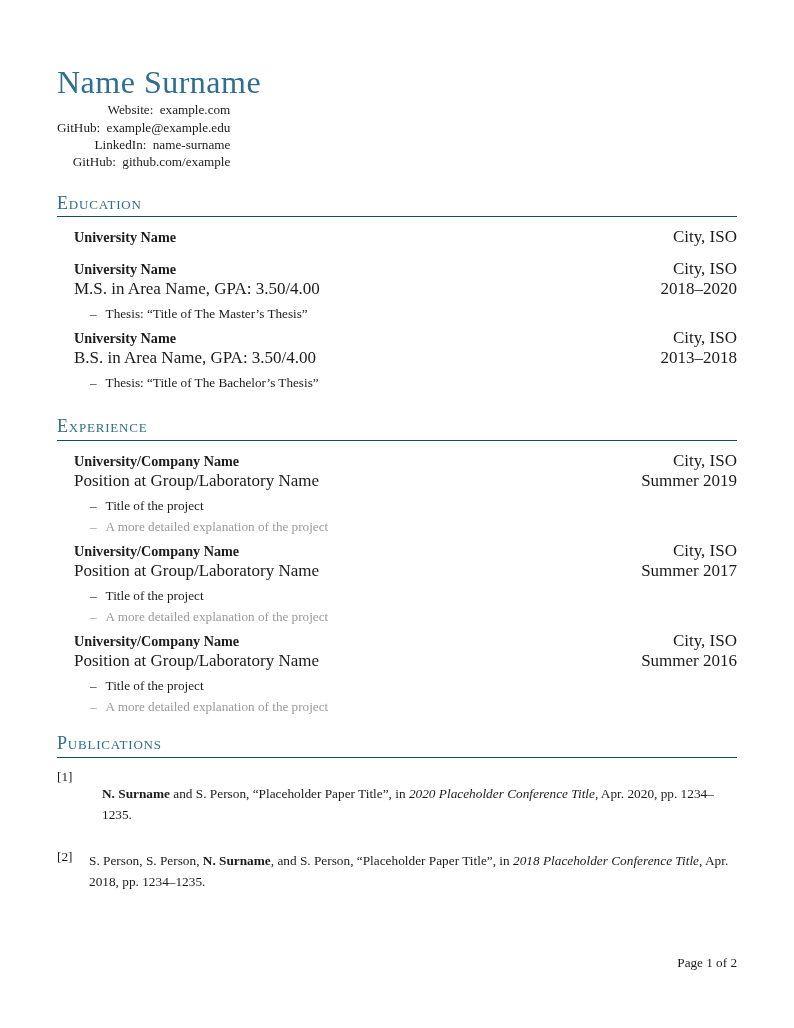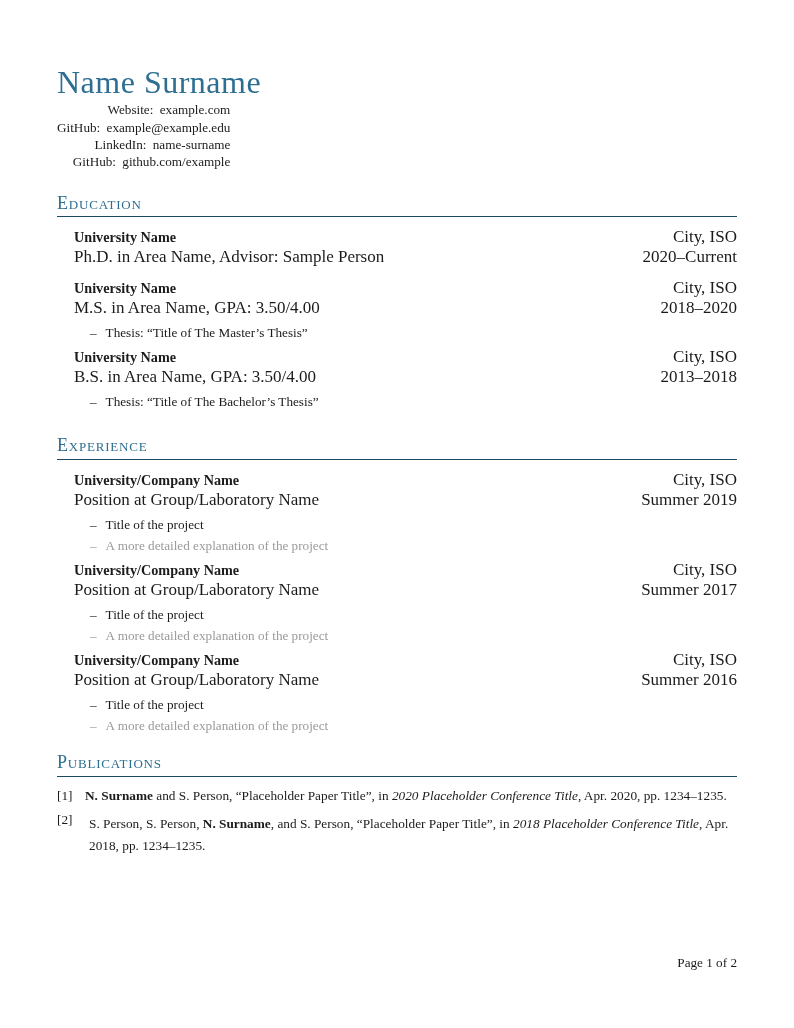--- a/index.html
+++ b/index.html
@@ -101,24 +101,20 @@
 
   <section class="first">
     <h2 class="section-title">Education</h2>
     <div class="entries">
 
       <article class="entry">
         <div class="row">
           <span class="entry-title">University Name</span>
           <span class="entry-loc">City, ISO</span>
         </div>
-        <div class="row">
-          <span class="entry-sub">Ph.D. in Area Name, Advisor: Sample Person</span>
-          <span class="entry-dates">2020–Current</span>
-        </div>
       </article>
 
       <article class="entry">
         <div class="row">
           <span class="entry-title">University Name</span>
           <span class="entry-loc">City, ISO</span>
         </div>
         <div class="row">
           <span class="entry-sub">M.S. in Area Name, GPA: 3.50/4.00</span>
           <span class="entry-dates">2018–2020</span>
@@ -220,21 +216,21 @@
 
     </div>
   </section>
 
   <section class="pubs-section">
     <h2 class="section-title">Publications</h2>
     <div class="pub-list">
 
       <div class="pub-item">
         <span class="pub-marker">[1]</span>
-        <p class="pub-content" style="margin:0"><span class="seg-bold">N. Surname</span><span> and S. Person, “Placeholder Paper Title”, in </span><span class="seg-italic">2020 Placeholder Conference Title</span><span>, Apr. 2020, pp. 1234–1235.</span></p>
+        <p class="pub-content" style="margin:17px"><span class="seg-bold">N. Surname</span><span> and S. Person, “Placeholder Paper Title”, in </span><span class="seg-italic">2020 Placeholder Conference Title</span><span>, Apr. 2020, pp. 1234–1235.</span></p>
       </div>
 
       <div class="pub-item">
         <span class="pub-marker">[2]</span>
         <p class="pub-content" style="margin:4px"><span>S. Person, S. Person, </span><span class="seg-bold">N. Surname</span><span>, and S. Person, “Placeholder Paper Title”, in </span><span class="seg-italic">2018 Placeholder Conference Title</span><span>, Apr. 2018, pp. 1234–1235.</span></p>
       </div>
 
     </div>
   </section>
 

